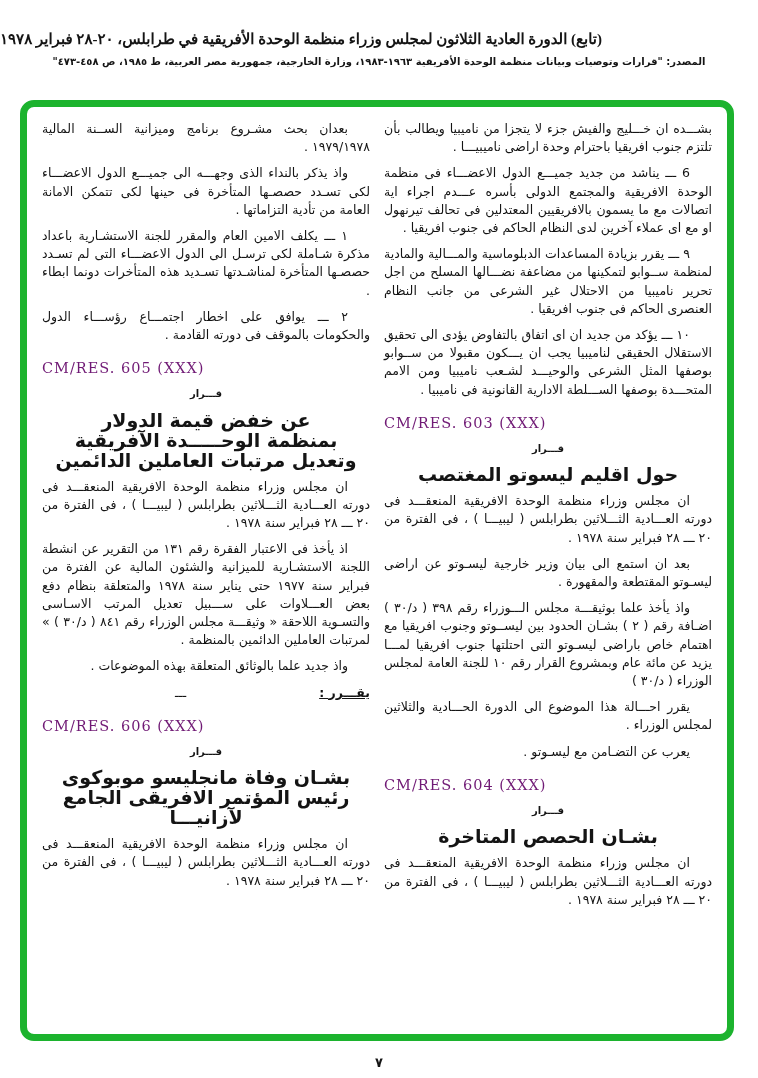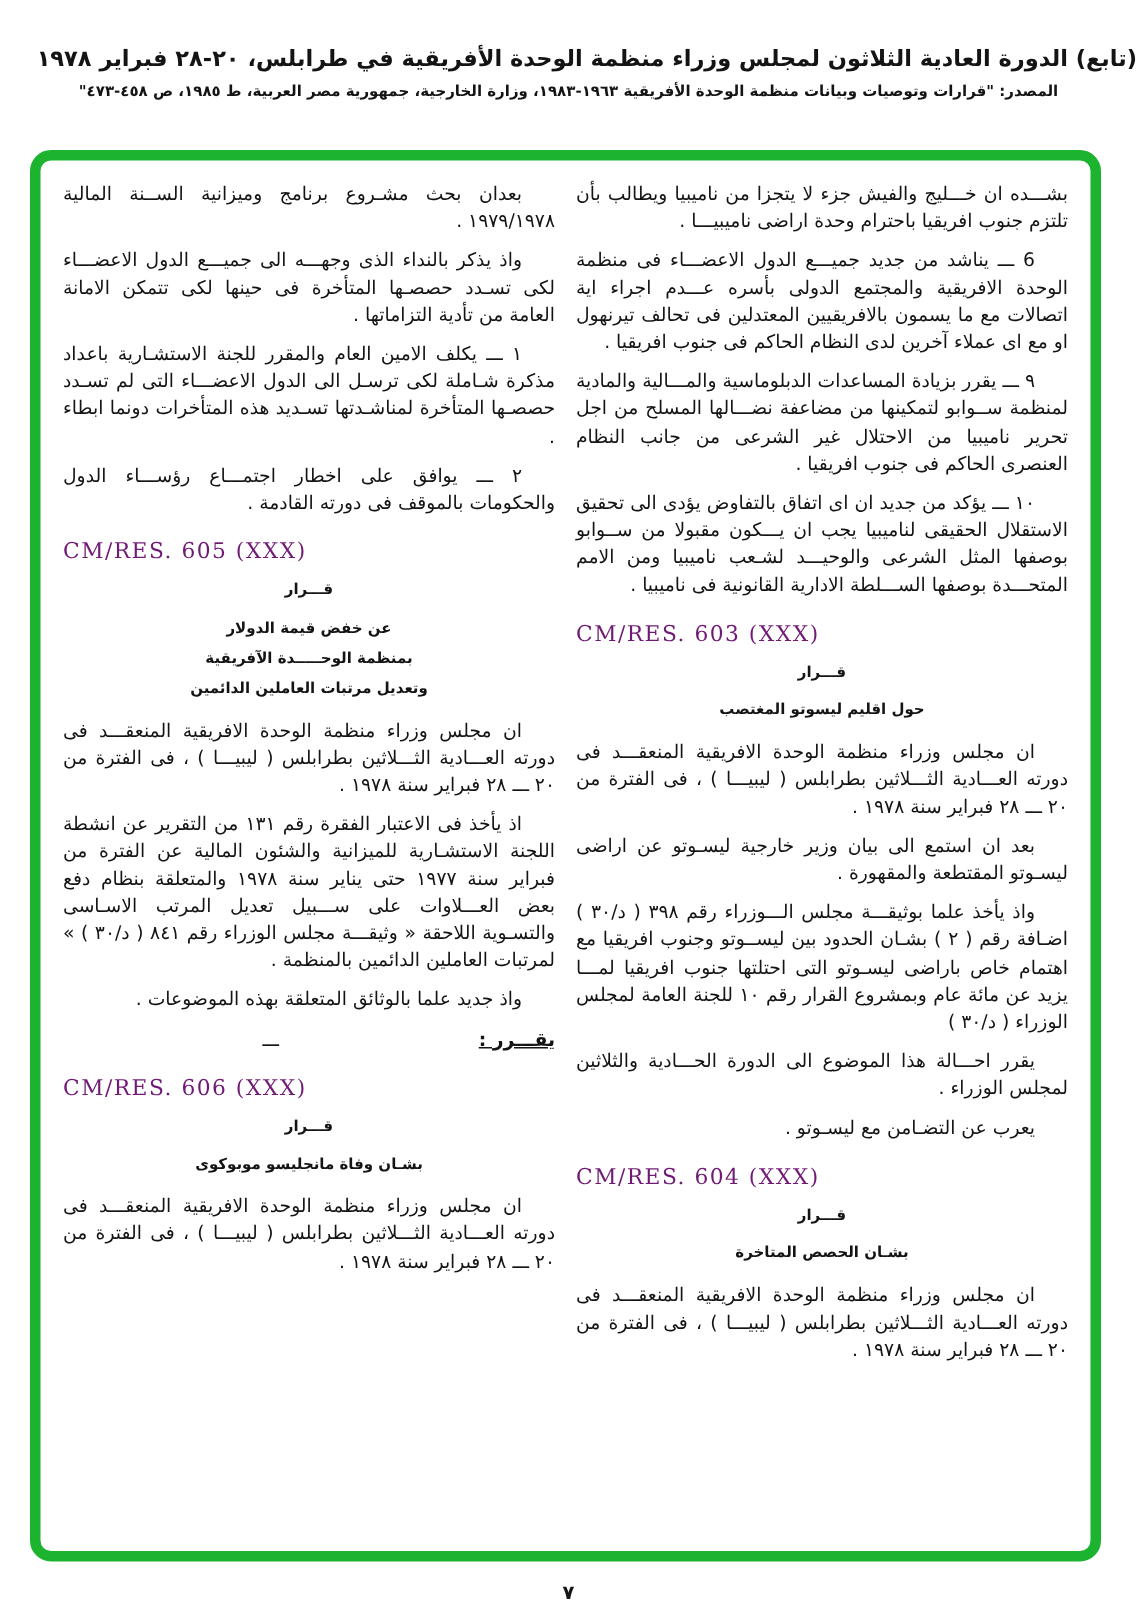--- a/index.html
+++ b/index.html
@@ -12,25 +12,26 @@
     color: var(--ink);
   }
   .page {
     position: relative;
     width: 758px; height: 1078px;
     background: #ffffff;
     overflow: hidden;
   }
   .doc-header {
     direction: rtl;
-    text-align: right;
+    text-align: left;
     font-weight: bold;
     font-size: 15px;
     padding-top: 30px;
     letter-spacing: 0px;
+    font-family: Liberation Serif, serif;
   }
   .doc-source {
     direction: rtl;
     text-align: center;
     font-weight: bold;
     font-size: 10px;
     margin-top: 8px;
     white-space: nowrap;
   }
   .green-frame {
@@ -69,21 +70,21 @@
   }
   .qarar {
     text-align: center;
     font-weight: bold;
     font-size: 10px;
     margin: 8px 0 6px 0;
   }
   .res-title {
     text-align: center;
     font-weight: bold;
-    font-size: 10px;
+    font-size: 19px;
     line-height: 20px;
     margin: 0 0 8px 0;
   }
   .decide {
     display: flex;
     align-items: baseline;
     font-weight: bold;
     margin: 4px 0 8px 0;
   }
   .decide .decide-label { text-decoration: underline; }
@@ -146,18 +147,19 @@
         <div class="para">اذ يأخذ فى الاعتبار الفقرة رقم ١٣١ من التقرير عن انشطة اللجنة الاستشـارية للميزانية والشئون المالية عن الفترة من فبراير سنة ١٩٧٧ حتى يناير سنة ١٩٧٨ والمتعلقة بنظام دفع بعض العـــلاوات على ســـبيل تعديل المرتب الاسـاسى والتسـوية اللاحقة « وثيقـــة مجلس الوزراء رقم ٨٤١ ( د/٣٠ ) » لمرتبات العاملين الدائمين بالمنظمة .</div>
         <div class="para">واذ جديد علما بالوثائق المتعلقة بهذه الموضوعات .</div>
         <div class="decide">
           <span class="decide-label">يقـــرر :</span>
           <span class="decide-dash">ـــ</span>
         </div>
         <div class="rescode">CM/RES. 606 (XXX)</div>
         <div class="qarar">قـــرار</div>
         <div class="res-title">
           <div>بشـان وفاة مانجليسو موبوكوى</div>
+          <div>رئيس المؤتمر الافريقى الجامع لآزانيـــا</div>
         </div>
         <div class="para">ان مجلس وزراء منظمة الوحدة الافريقية المنعقـــد فى دورته العـــادية الثـــلاثين بطرابلس ( ليبيـــا ) ، فى الفترة من ٢٠ ـــ ٢٨ فبراير سنة ١٩٧٨ .</div>
       </div>
   </div>
   <div class="page-num">٧</div>
 </div>
 
 </body></html>

